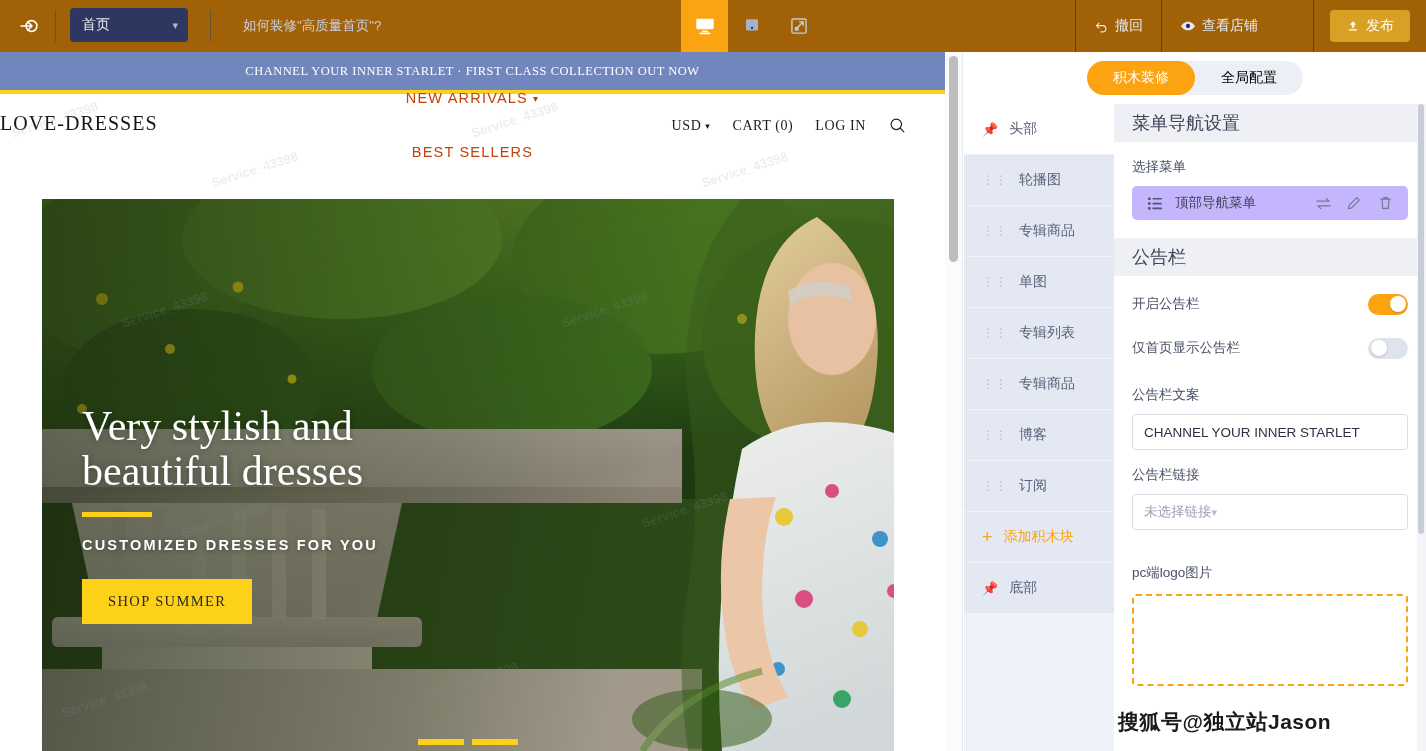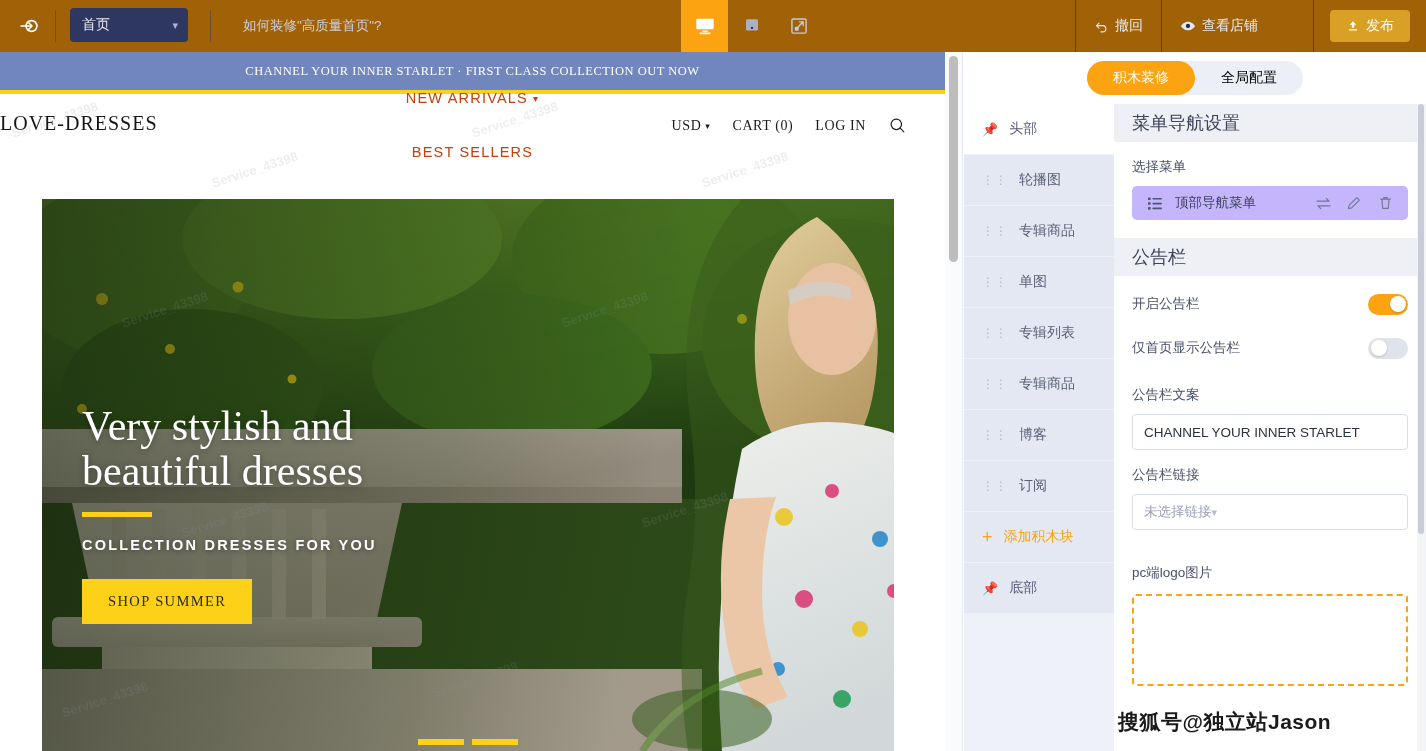--- a/index.html
+++ b/index.html
@@ -454,21 +454,21 @@
           <path d="M600 552 q40 -60 120 -80" stroke="#4d8a22" stroke-width="7" fill="none"></path>
         </g>
       </svg>
       <div class="hero-grad"></div>
       <div class="hero-copy">
         <div class="hero-h1">
           <div>Very stylish and</div>
           <div>beautiful dresses</div>
         </div>
         <div class="hero-rule"></div>
-        <div class="hero-sub">COLLECTION DRESSES FOR YOU</div>
+        <div class="hero-sub">CUSTOMIZED DRESSES FOR YOU</div>
         <div class="hero-btn">SHOP SUMMER</div>
       </div>
       <div class="hero-dots">
         <i></i>
         <i></i>
       </div>
     </div>
 
     <div class="wmtile" style="left:10px;  top:60px">Service_43398</div>
     <div class="wmtile" style="left:210px; top:110px">Service_43398</div>

